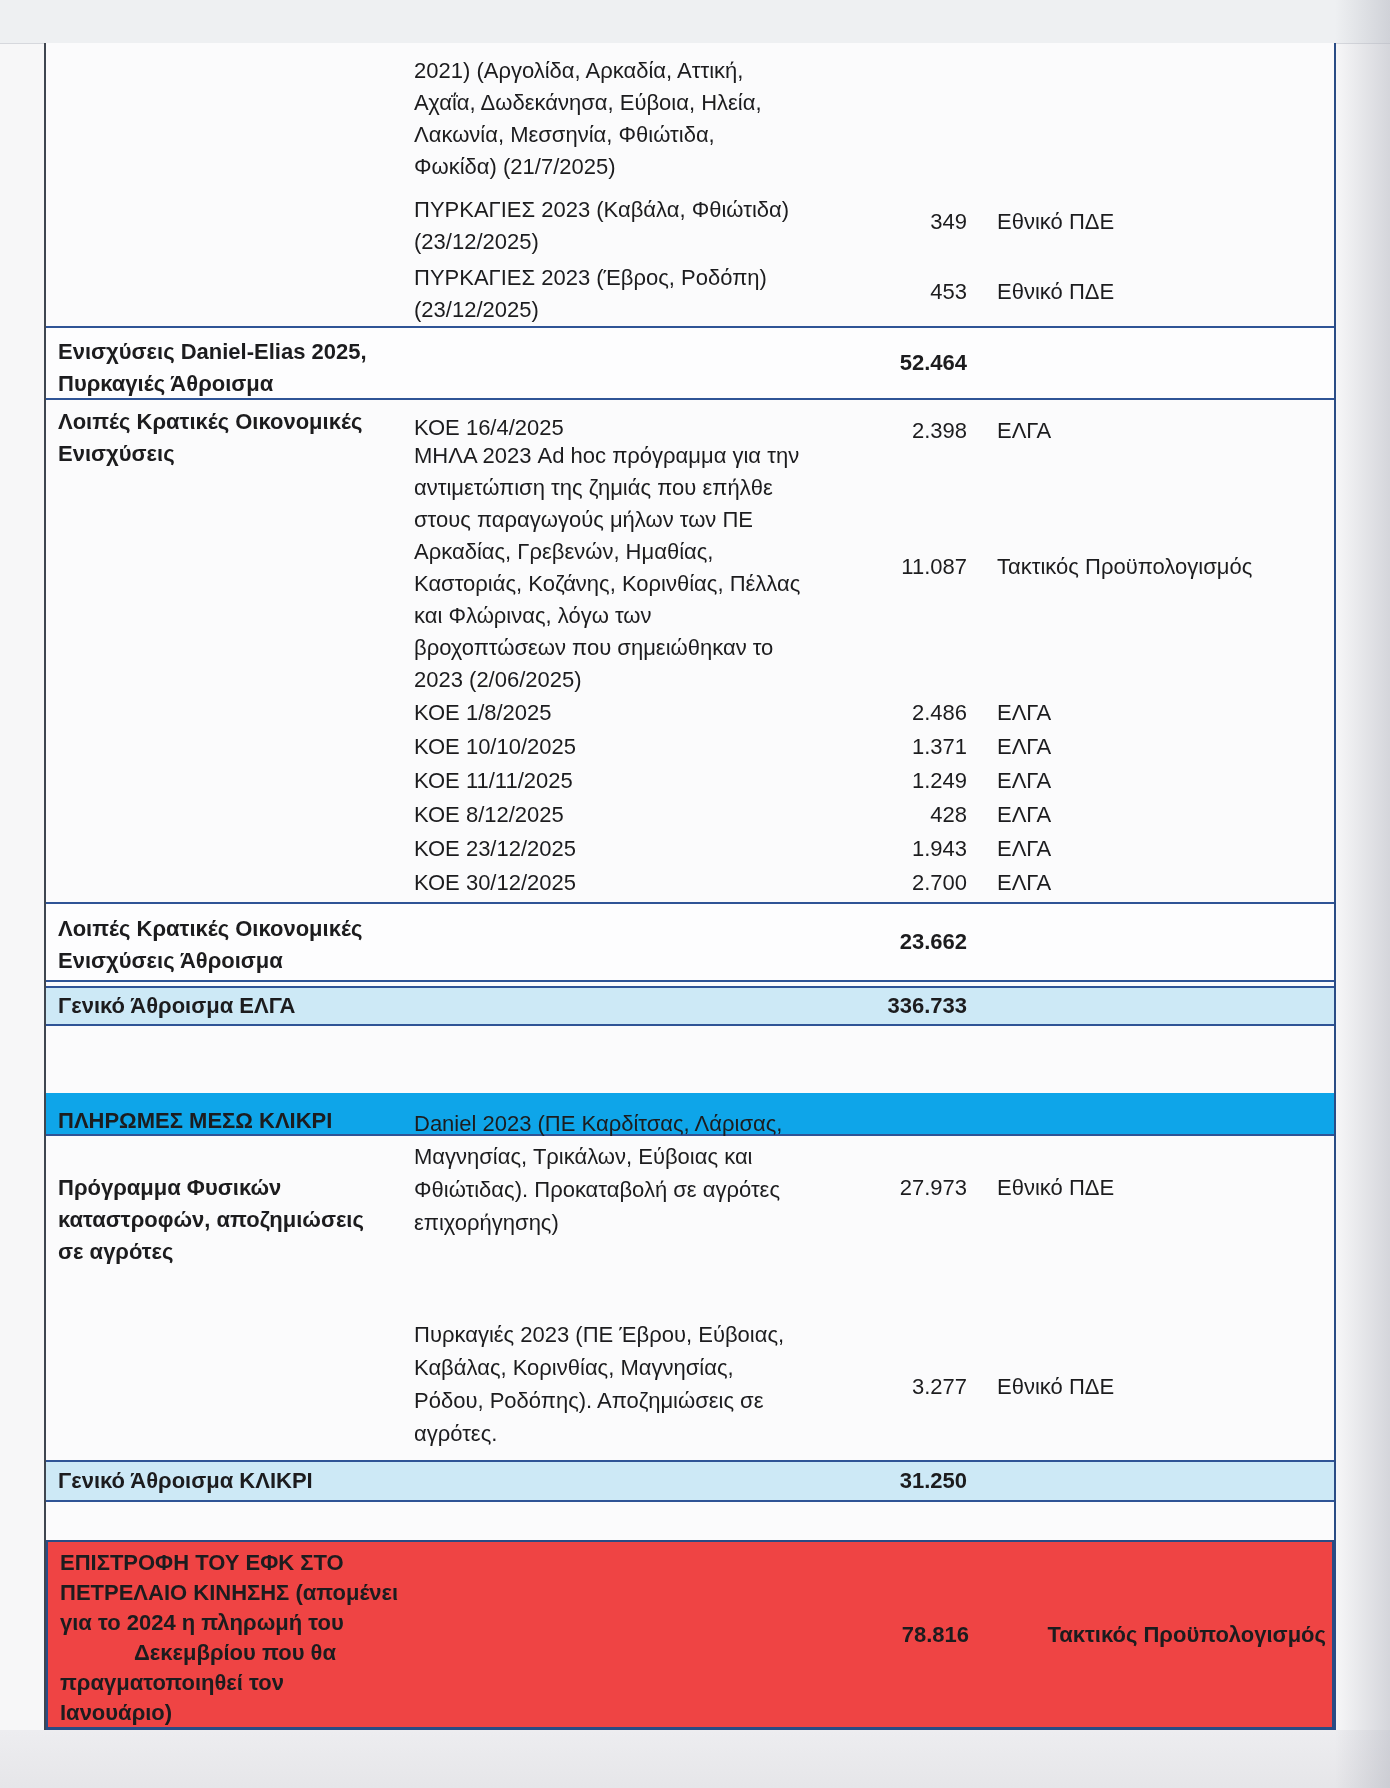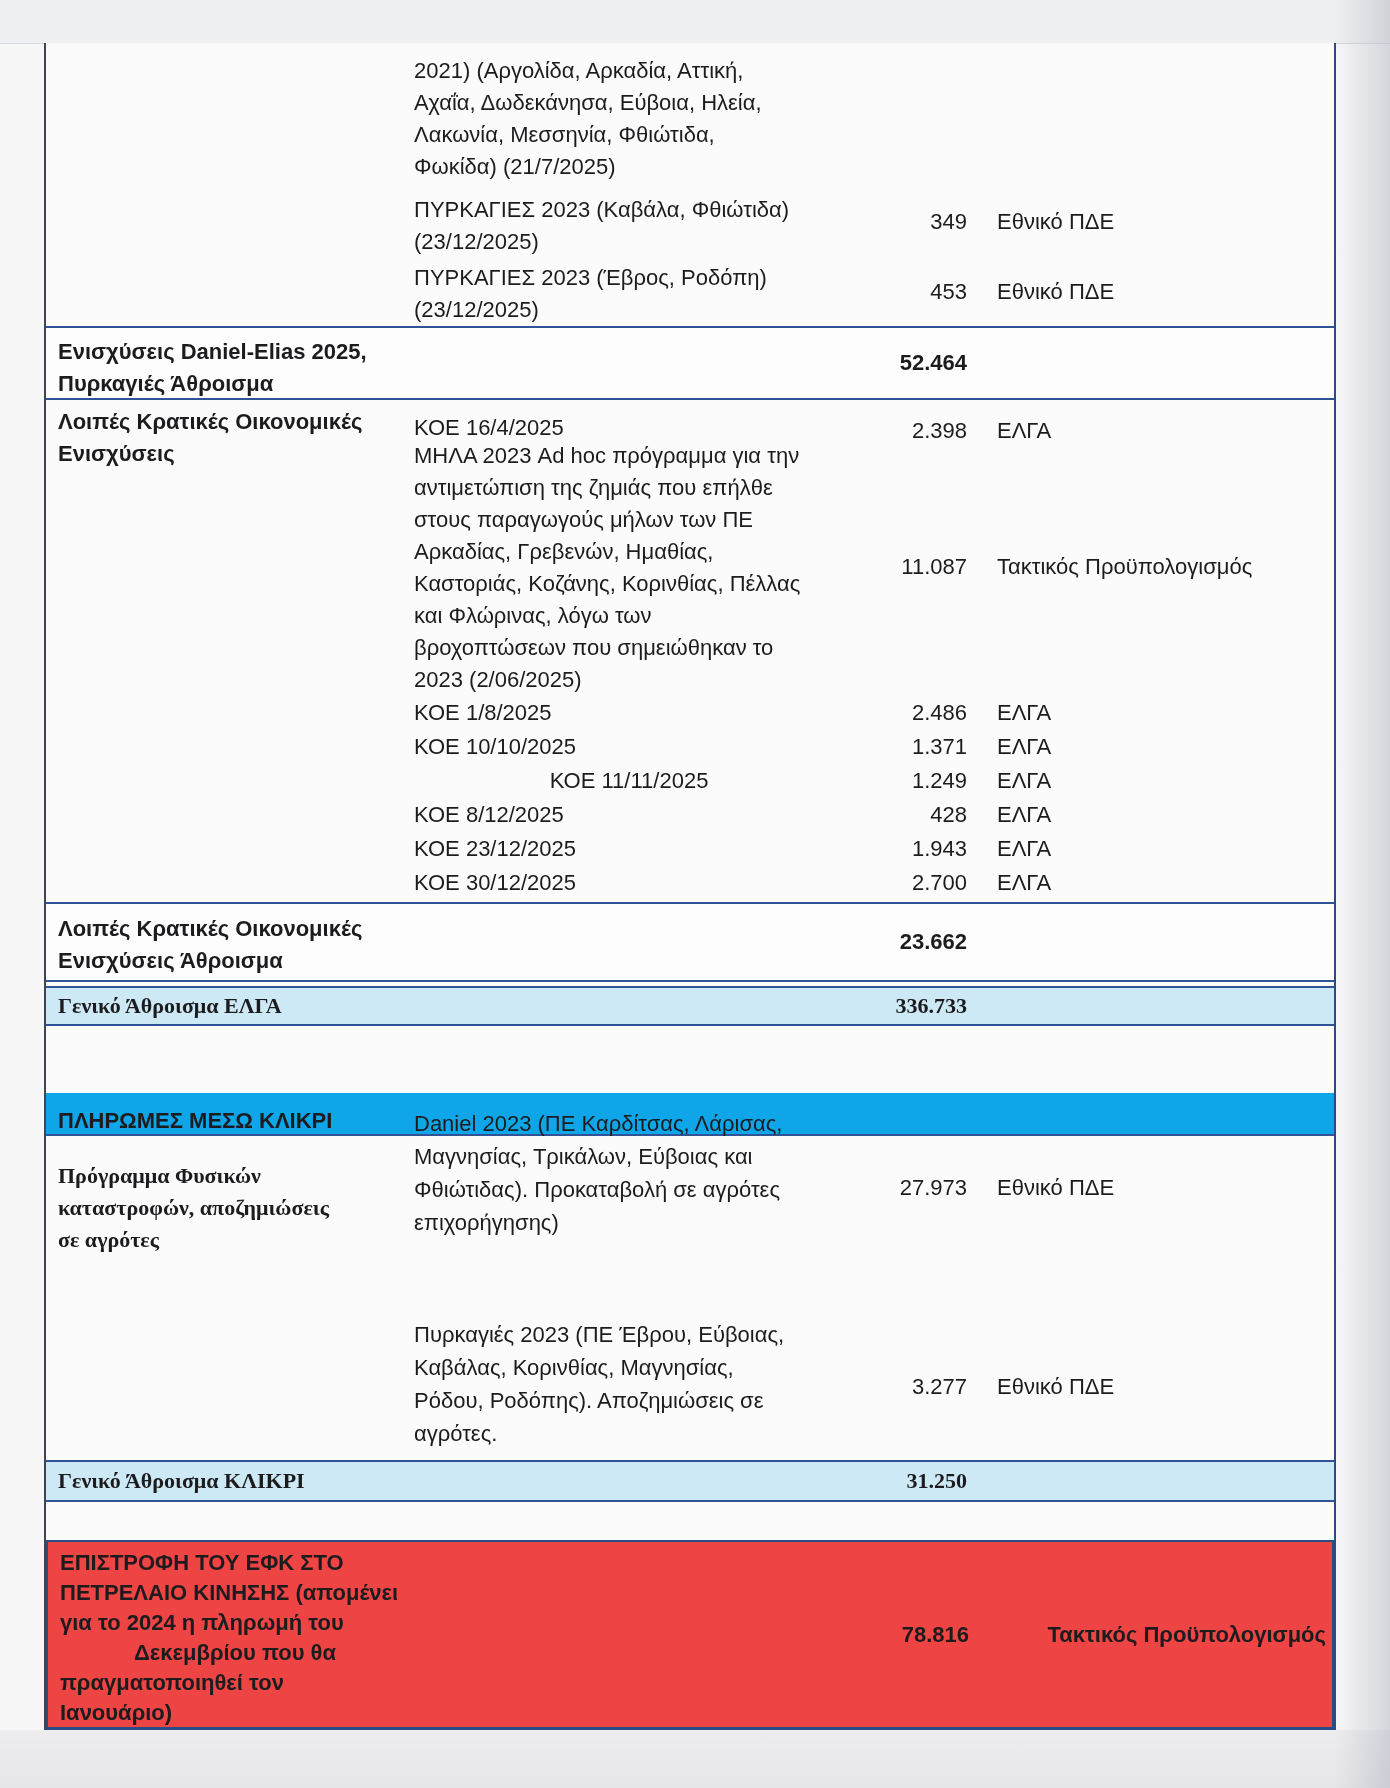--- a/index.html
+++ b/index.html
@@ -27,21 +27,21 @@
   .row{position:absolute;left:0;right:0;box-sizing:border-box;}
   .line{white-space:nowrap;font-size:22px;line-height:32px;}
   .bold{font-weight:700;}
   .c1{position:absolute;left:12px;width:350px;top:0;}
   .c2{position:absolute;left:368px;width:430px;top:0;}
   .vwrap{position:absolute;top:0;bottom:0;display:flex;align-items:center;}
   .val{left:700px;width:221px;justify-content:flex-end;font-size:22px;}
   .src{left:951px;width:338px;justify-content:flex-start;font-size:22px;}
   .src-right{left:960px;right:6px;justify-content:flex-end;}
   .sum-row{border-top:2px solid #2f5496;border-bottom:2px solid #2f5496;background:#fdfdfe;}
-  .hl-blue{background:#cde9f6;border-top:2px solid #2f5496;border-bottom:2px solid #2f5496;font-family:Liberation Serif, serif;}
+  .hl-blue{background:#cde9f6;border-top:2px solid #2f5496;border-bottom:2px solid #2f5496;}
   .hl-green{background:#0ea5e9;border-bottom:2px solid #2f5496;}
   .hl-block{background:#ef4444;border:2px solid #2a4c85;border-bottom-width:3px;}
   .koe-row{height:34px;}
   .koe-row .line{line-height:34px;}
   .pad8{padding-top:8px;}
   .pad12{padding-top:12px;}
 </style>
 </head>
 <body>
 
@@ -146,21 +146,21 @@
     <div class="c2">
         <div class="line">ΚΟΕ 10/10/2025</div>
       </div>
     <div class="vwrap val">
         <span>1.371</span>
       </div>
     <div class="vwrap src">
         <span>ΕΛΓΑ</span>
       </div>
   </div>
-  <div class="row koe-row" style="top:721px;text-align:center;">
+  <div class="row koe-row" style="top:721px;">
     <div class="c2">
         <div class="line">ΚΟΕ 11/11/2025</div>
       </div>
     <div class="vwrap val">
         <span>1.249</span>
       </div>
     <div class="vwrap src">
         <span>ΕΛΓΑ</span>
       </div>
   </div>
@@ -217,21 +217,21 @@
       </div>
   </div>
 
   <div class="row hl-green" style="top:1050px;height:43px;">
     <div class="c1 pad12" style="width:700px;">
       <div class="line bold">ΠΛΗΡΩΜΕΣ ΜΕΣΩ ΚΛΙΚΡΙ</div>
     </div>
   </div>
 
   <div class="row" style="top:1093px;height:324px;">
-    <div class="c1" style="padding-top:24px;font-family:Liberation Serif, serif;">
+    <div class="c1" style="padding-top:36px;">
       <div class="line bold">Πρόγραμμα Φυσικών</div>
       <div class="line bold">καταστροφών, αποζημιώσεις</div>
       <div class="line bold">σε αγρότες</div>
     </div>
   </div>
 
   <div class="row" style="top:1059px;height:172px;">
     <div class="c2" style="padding-top:5px;">
       <div class="line" style="line-height:33px;">Daniel 2023 (ΠΕ Καρδίτσας, Λάρισας,</div>
       <div class="line" style="line-height:33px;">Μαγνησίας, Τρικάλων, Εύβοιας και</div>

